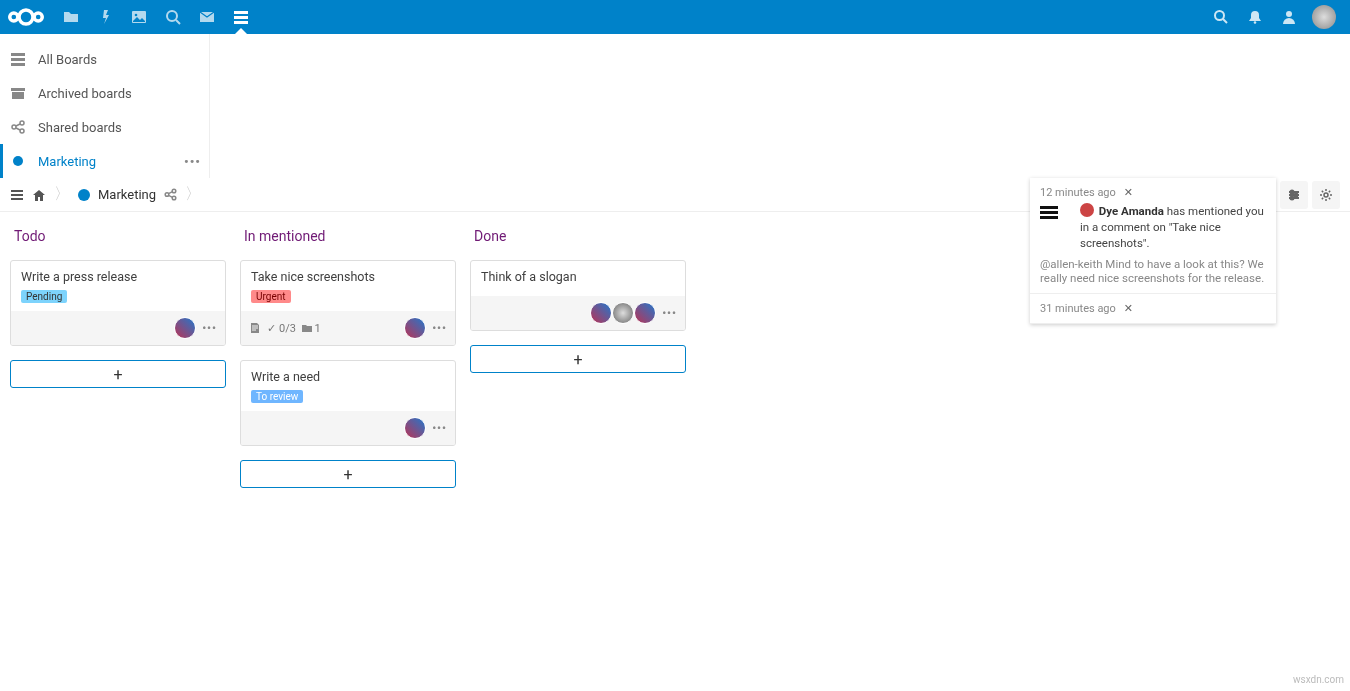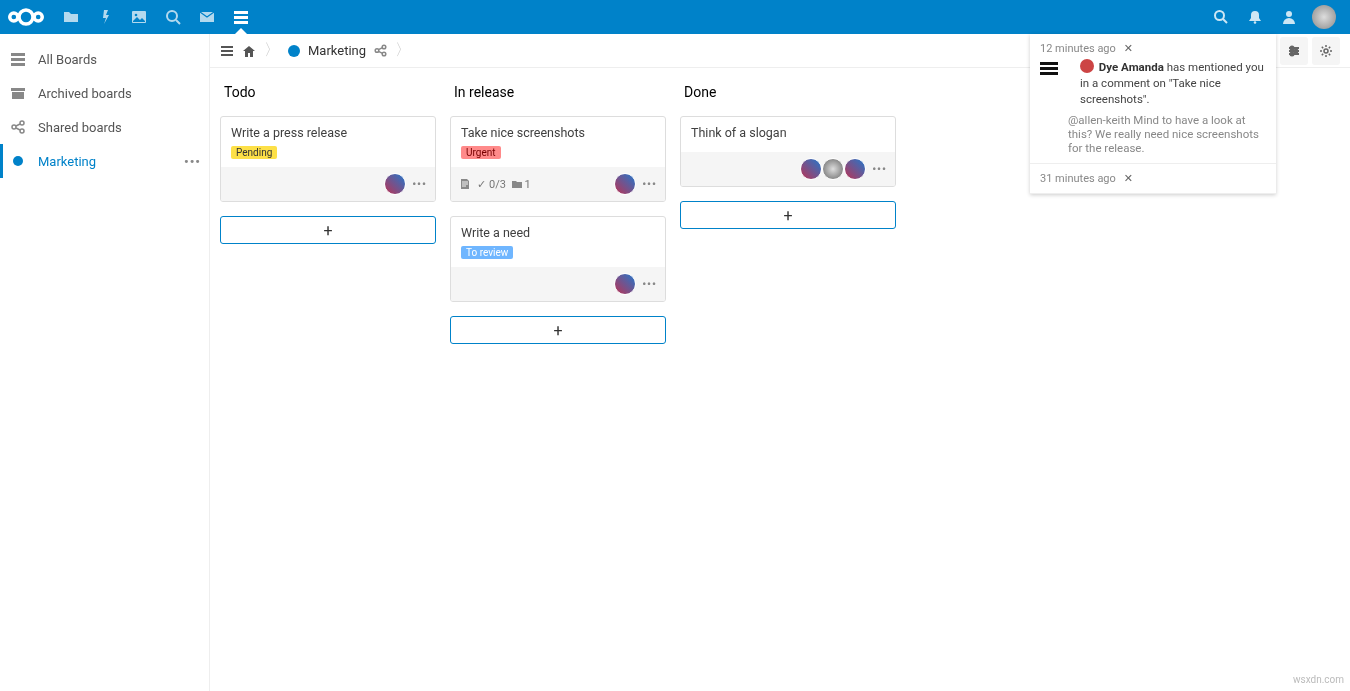--- a/index.html
+++ b/index.html
@@ -6,57 +6,57 @@
 body { width:1350px; height:691px; overflow:hidden; background:#fff; font-size:13px; color:#333; }
 .topbar { height:34px; background:#0082c9; display:flex; align-items:center; padding:0 8px; color:#fff; }
 .logo { width:36px; height:20px; margin-right:10px; }
 .topnav { display:flex; gap:0; }
 .topnav .nav-item { width:34px; height:34px; display:flex; align-items:center; justify-content:center; cursor:pointer; opacity:.7; position:relative; }
 .topnav .nav-item.active { opacity:1; }
 .topnav .nav-item.active::after { content:''; position:absolute; bottom:0; left:50%; transform:translateX(-50%); border:6px solid transparent; border-bottom-color:#fff; }
 .top-right { margin-left:auto; display:flex; align-items:center; gap:0; }
 .top-right .nav-item { width:34px; height:34px; display:flex; align-items:center; justify-content:center; cursor:pointer; opacity:.8; }
 .top-avatar { width:24px; height:24px; border-radius:50%; background:#999 center/cover; margin:0 6px; cursor:pointer; }
-.main { display:flex; height:calc(691px - 34px); }
+.main { display:flex; height:calc(691px - 34px);flex-direction:column; }
 .sidebar { width:210px; border-right:1px solid #eee; padding-top:8px; }
 .side-item { display:flex; align-items:center; height:34px; padding:0 8px; cursor:pointer; color:#555; position:relative; }
 .side-item .side-icon { width:20px; margin-right:10px; display:flex; align-items:center; justify-content:center; color:#888; }
 .side-item.selected { color:#0082c9; }
 .side-item.selected::before { content:''; position:absolute; left:0; top:0; bottom:0; width:3px; background:#0082c9; }
 .side-item .more { margin-left:auto; color:#888; }
 .board-area { flex:1; display:flex; flex-direction:column; position:relative; }
 .board-header { height:34px; display:flex; align-items:center; padding:0 10px; gap:8px; border-bottom:1px solid #eee; }
 .bc-sep { color:#ccc; font-size:16px; }
 .board-color { width:12px; height:12px; border-radius:50%; background:#0082c9; }
 .board-tools { margin-left:auto; display:flex; gap:4px; }
 .tool-btn { width:28px; height:28px; display:flex; align-items:center; justify-content:center; border-radius:3px; cursor:pointer; color:#666; background:#f5f5f5; }
 .columns { flex:1; display:flex; padding:16px 10px; gap:14px; overflow-x:auto; }
 .column { width:216px; }
-.col-title { font-size:14px; color:#000000; margin-bottom:16px; padding:0 4px; }
+.col-title { font-size:14px; color:#701a75; margin-bottom:16px; padding:0 4px; }
 .card { border:1px solid #ddd; border-radius:3px; margin-bottom:14px; background:#fff; overflow:hidden; }
 .card-body { padding:8px 10px; }
 .card-title { font-size:12.5px; color:#404040; margin-bottom:4px; }
 .tag { display:inline-block; font-size:10px; padding:1px 5px; border-radius:2px; color:#333; }
-.tag.pending { background:#fde047; }
+.tag.pending { background:#7dd3fc; }
 .tag.urgent { background:#ff8a8a; color:#700; }
 .tag.review { background:#6fb6ff; color:#fff; }
 .card-foot { display:flex; align-items:center; padding:6px 8px; background:#f5f5f5; gap:6px; font-size:11px; color:#777; }
 .card-foot .spacer { flex:1; }
 .mini-avatar { width:22px; height:22px; border-radius:50%; background:#aaa center/cover; border:1px solid #fff; margin-left:-6px; }
 .mini-avatar:first-child { margin-left:0; }
 .more-dots { cursor:pointer; color:#888; font-weight:bold; letter-spacing:1px; }
 .add-card { height:28px; border:1px solid #0082c9; border-radius:3px; display:flex; align-items:center; justify-content:center; color:#333; cursor:pointer; font-size:16px; }
 .notif-panel { position:absolute; top:0; right:74px; width:246px; background:#fff; box-shadow:0 1px 4px rgba(0,0,0,.2); }
 .notif-item { padding:8px 10px; border-bottom:1px solid #eee; font-size:11.5px; color:#444; }
 .notif-time { display:flex; align-items:center; gap:8px; color:#888; font-size:11px; }
 .notif-body { display:flex; gap:20px; margin-top:4px; }
 .notif-icon { width:20px; height:18px; margin-top:2px; }
 .notif-text { flex:1; line-height:1.4; }
 .notif-text b { color:#333; }
-.notif-quote { color:#888; margin-top:6px; margin-left:28px; }
+.notif-quote { color:#888; margin-top:6px; }
 .notif-close { cursor:pointer; color:#666; }
 .notif-avatar { width:14px; height:14px; border-radius:50%; background:#c44; display:inline-block; vertical-align:-2px; margin-right:2px; }
 .watermark { position:absolute; bottom:6px; right:6px; font-size:10px; color:#bbb; }
 svg { display:block; }
 .side-bullet { width:10px; height:10px; border-radius:50%; background:#0082c9; }
 </style>
 </head>
 <body>
 
 <div class="topbar">
@@ -225,21 +225,21 @@
             <div class="card-body"><div class="card-title">Write a press release</div><span class="tag pending">Pending</span></div>
             <div class="card-foot">
               <span class="spacer"></span>
               <span class="mini-avatar" style="background: linear-gradient(45deg, rgb(187, 51, 85), rgb(34, 119, 204));"></span>
               <span class="more-dots">•••</span>
             </div>
           </div>
           <div class="add-card">+</div>
         </div>
         <div class="column">
-          <div class="col-title">In release</div>
+          <div class="col-title">In mentioned</div>
           <div class="card">
             <div class="card-body"><div class="card-title">Take nice screenshots</div><span class="tag urgent">Urgent</span></div>
             <div class="card-foot">
               <span>
                 <svg width="12" height="12" fill="#888">
                   <path d="M2 1h6l2 2v8H2z"></path>
                   <path d="M3 4h6M3 6h6M3 8h4" stroke="#f5f5f5" stroke-width="1"></path>
                 </svg>
               </span>
               <span>✓ 0/3</span>

